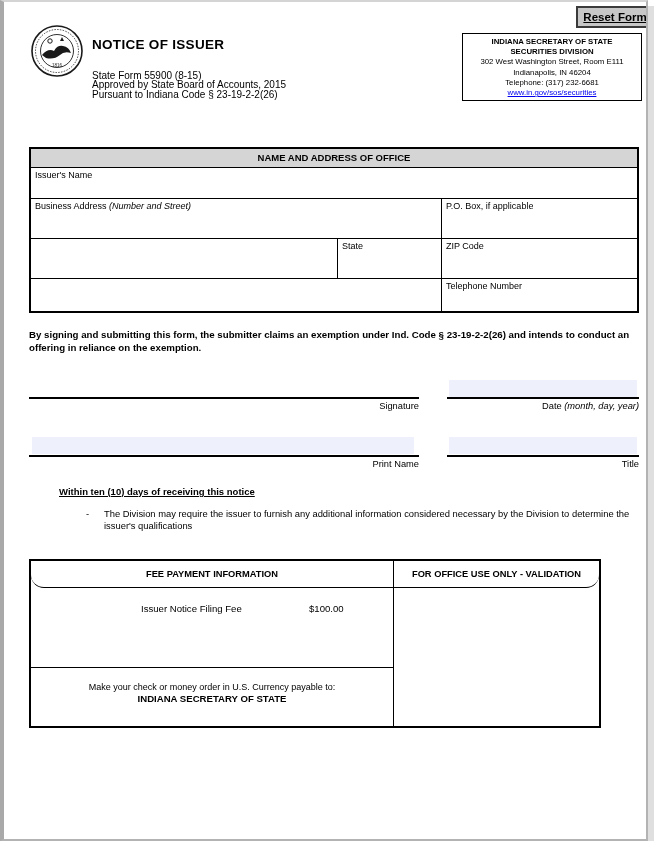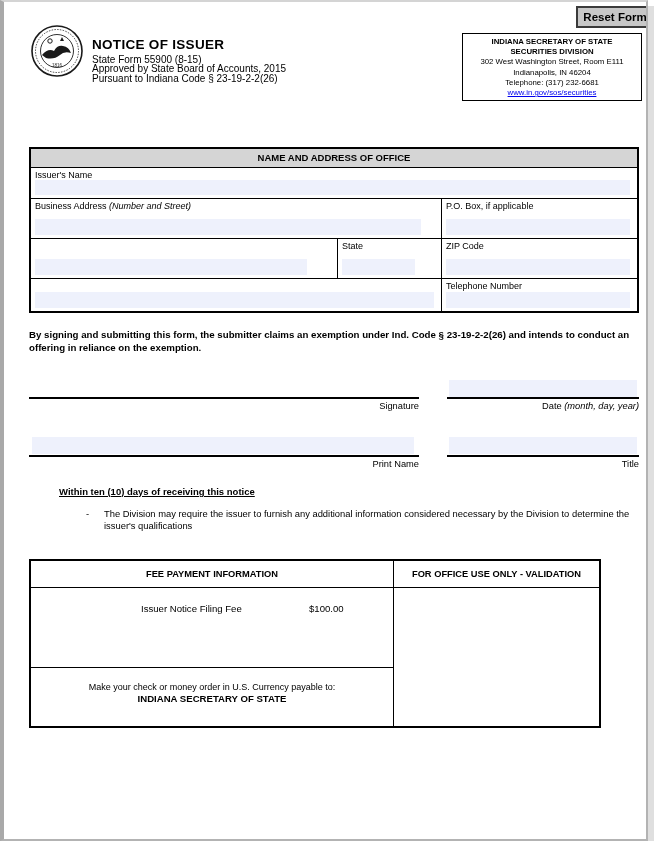--- a/index.html
+++ b/index.html
@@ -17,44 +17,45 @@
     box-shadow:6px 6px 0 0 #dfdfdf;
     overflow:hidden;
   }
   
   .reset-btn {
     position:absolute; left:572px; top:4px; width:78px; height:22px;
     background:#c7c7c7; border:2px solid #3a3a3a;
     font-family:"Liberation Sans", sans-serif;
     font-weight:bold; font-size:11.5px; color:#000; cursor:pointer;
     padding:0;
+    text-decoration:underline;
   }
   .seal { position:absolute; left:26px; top:22px; width:54px; height:54px; }
   .title-block { position:absolute; left:88px; top:35px; width:330px; }
-  .form-title { font-size:13.5px; font-weight:bold; letter-spacing:.3px; margin-bottom:3px; }
+  .form-title { font-size:13.5px; font-weight:bold; letter-spacing:.3px; margin-bottom:19px; }
   .form-meta { font-size:10px; line-height:9.4px; }
   .agency-box {
     position:absolute; left:458px; top:31px; width:180px; height:68px;
     border:1.5px solid #000; text-align:center;
     font-size:7.8px; line-height:10.2px; padding-top:3px;
   }
   .agency-box .b { font-weight:bold; }
   .agency-box a { color:#0000ee; text-decoration:underline; }
 
   
   .ntable {
     position:absolute; left:25px; top:145px; width:610px;
     border:2px solid #000;
   }
   .nt-hdr {
     height:18px; background:#d5d5d5; text-align:center;
     font-weight:bold; font-size:9.5px; line-height:18px;
   }
   .nt-row { display:flex; border-top:1.5px solid #000; }
-  .nt-cell { position:relative; display:flex; flex-direction:column; flex:1; min-width:0; }
+  .nt-cell { position:relative; display:flex; flex-direction:row; flex:1; min-width:0; }
   .nt-cell.sep { border-left:1.5px solid #000; }
   .nt-lbl { font-size:9px; padding:2px 0 0 4px; white-space:nowrap; overflow:hidden; }
   .nt-lbl .it { font-style:italic; }
   .finput { background:#eef1fc; height:16px; margin:auto 7px 3px 4px; }
   .h31 { height:31px; } .h40 { height:40px; } .h33 { height:33px; }
   .w410 { flex:0 0 410px; } .w306 { flex:0 0 306px; } .w104 { flex:0 0 104px; }
   .inp-business { margin-right:20px; }
   .inp-city { margin-right:30px; }
   .inp-state { margin-right:26px; }
 
@@ -79,21 +80,21 @@
   .bullet-text {
     position:absolute; left:100px; top:506px; width:532px;
     font-size:9.4px; line-height:11.6px;
   }
 
   
   .fee {
     position:absolute; left:25px; top:557px; width:572px; height:169px;
     border:2px solid #000; display:flex; flex-direction:column;
   }
-  .fee-hdr { display:flex; border-bottom:1.5px solid #000; height:27px; }
+  .fee-hdr { display:flex; border-bottom:1.5px solid #000; height:27px;border-radius:13px; }
   .fee-hdr .fh { line-height:26px; text-align:center; font-weight:bold; font-size:9.3px; }
   .fh-left { flex:0 0 363px; border-right:1.5px solid #000; }
   .fh-right { flex:1; }
   .fee-body { flex:1; display:flex;text-decoration:underline; }
   .fb-left { flex:0 0 363px; border-right:1.5px solid #000; position:relative; }
   .fb-right { flex:1; }
   .fee-name { position:absolute; left:110px; top:15px; font-size:9.6px; }
   .fee-amt  { position:absolute; left:278px; top:15px; font-size:9.6px; }
   .fb-divider { position:absolute; left:0; right:0; top:79px; border-top:1.5px solid #000; }
   .payable { position:absolute; top:93px; left:0; width:100%; text-align:center; font-size:9px; line-height:12px; }

